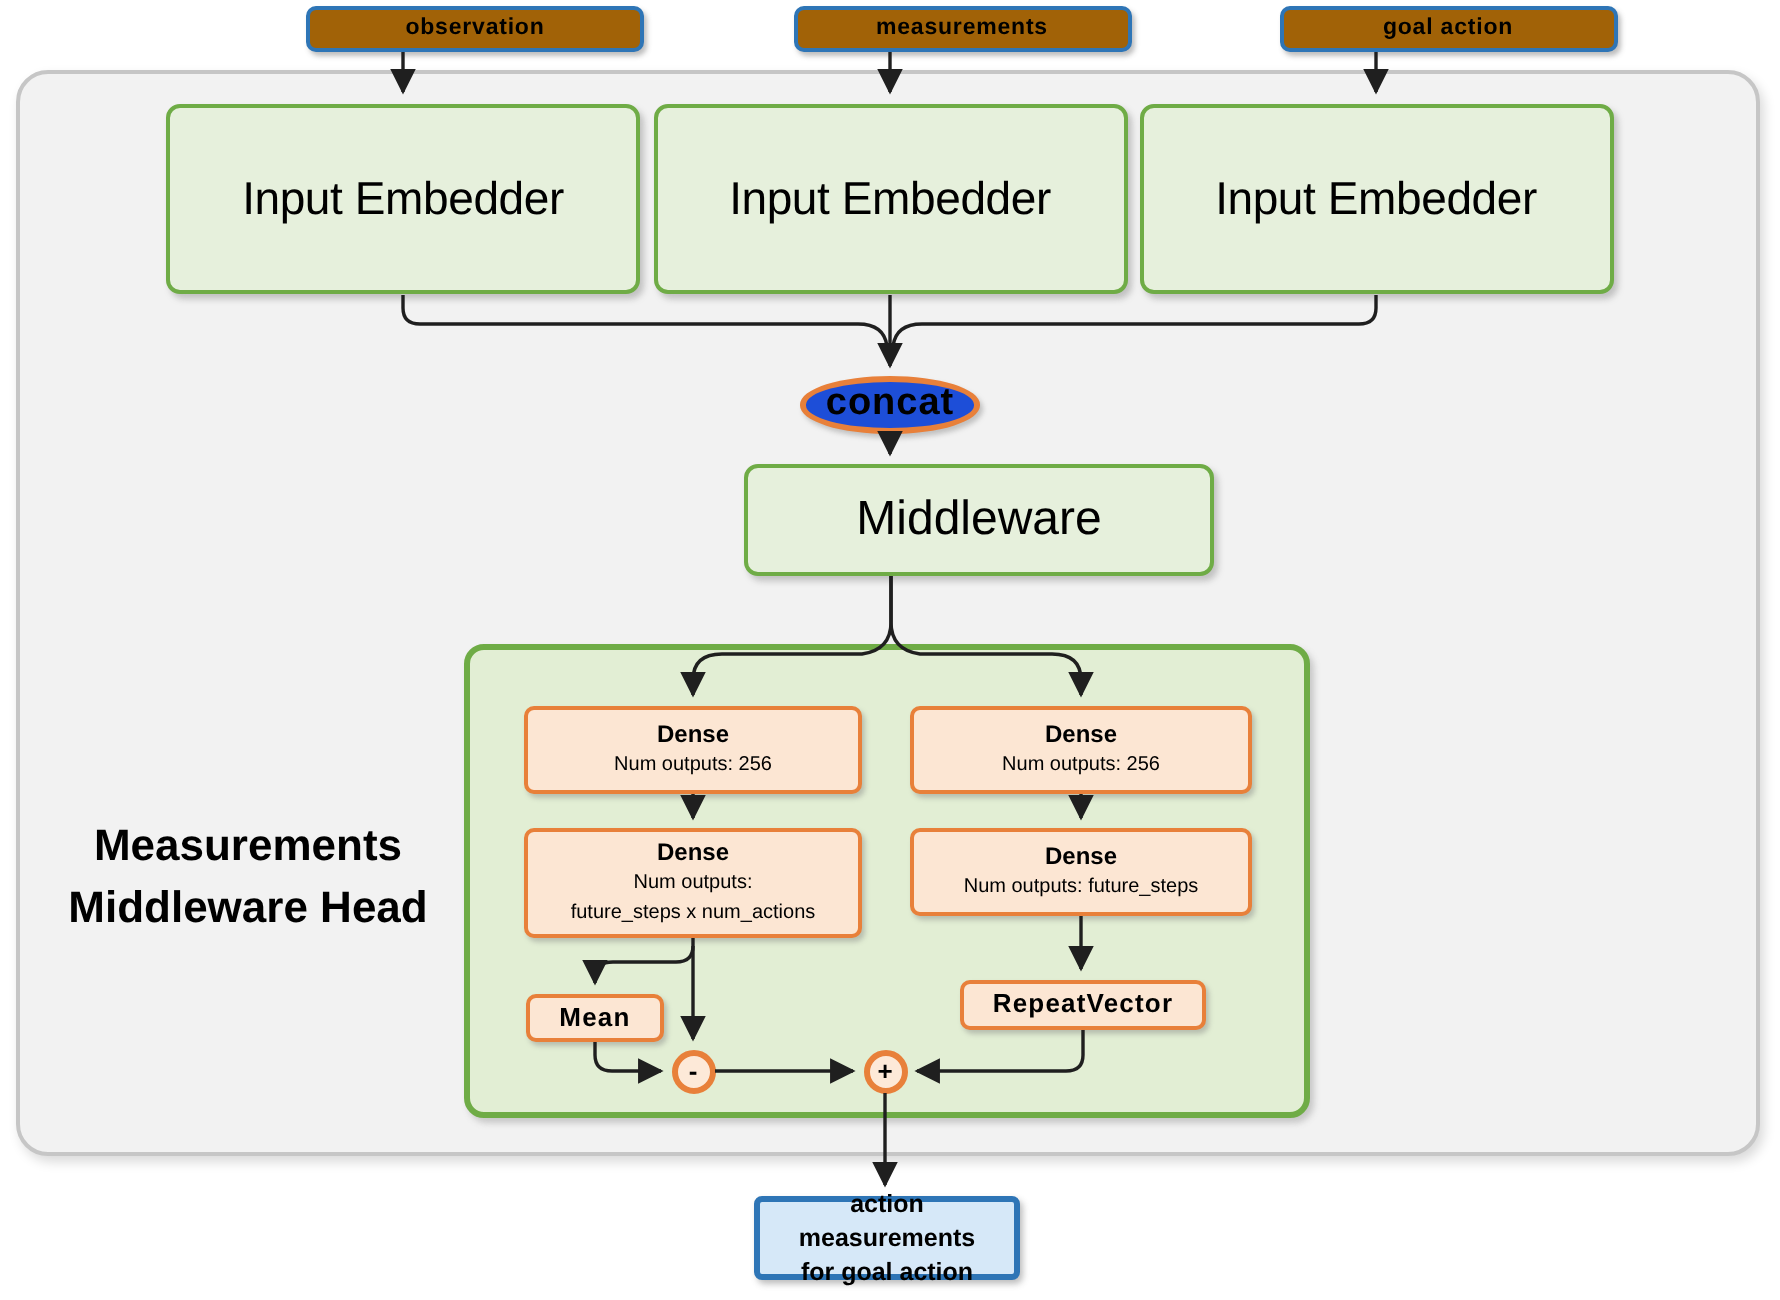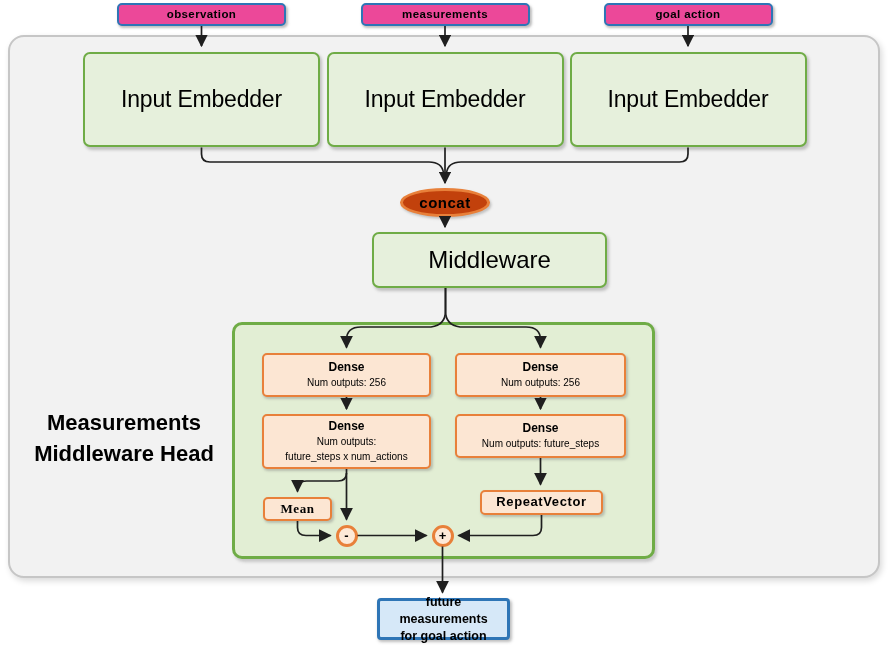--- a/index.html
+++ b/index.html
@@ -8,23 +8,23 @@
     font-family:"Liberation Sans", sans-serif; color:#000;
     background:#ffffff; overflow:hidden;
   }
   .node {
     position:absolute; box-sizing:border-box;
     display:flex; flex-direction:column;
     align-items:center; justify-content:center;
     text-align:center; line-height:1.15;
   }
   .blue {
-    background:#ec4899; border:2.5px solid #2e75b6; border-radius:5px;
+    background:#a16207; border:2.5px solid #2e75b6; border-radius:5px;
     box-shadow:1.5px 2px 2.5px rgba(110,110,110,.45);
-    font-weight:bold; font-size:11.5px; letter-spacing:.4px;
+    font-weight:bold; font-size:11.5px; letter-spacing:.4px;margin-left:36px;
   }
   .blue-big {
     background:#d6e8f8; border:3px solid #2e75b6; border-radius:4px;
     box-shadow:1.5px 2px 3px rgba(110,110,110,.45);
     font-weight:bold; font-size:12.5px; line-height:17px;
   }
   .green {
     background:#e6f0dc; border:2.5px solid #6fac46; border-radius:7px;
     box-shadow:2px 2.5px 3px rgba(120,120,120,.40);
     font-weight:normal;
@@ -39,23 +39,23 @@
   .orange {
     background:#fce6d3; border:2.5px solid #e8803a; border-radius:5px;
     box-shadow:1.5px 2px 2.5px rgba(120,120,120,.40);
     align-items:center;
   }
   .dense-title { font-weight:bold; font-size:12px; line-height:15px; display:block; }
   .dense-line  { font-weight:normal; font-size:10px; line-height:15px; display:block; }
   .small-op { font-weight:bold; font-size:13px; letter-spacing:.6px; }
   .ellipse {
     position:absolute; box-sizing:border-box; border-radius:50%;
-    background:#c2410c; border:3px solid #e8803a;
+    background:#1d4ed8; border:3px solid #e8803a;
     display:flex; align-items:center; justify-content:center;
-    font-weight:bold; font-size:15px; letter-spacing:.5px;
+    font-weight:bold; font-size:19px; letter-spacing:.5px;
     box-shadow:1.5px 2px 2.5px rgba(120,120,120,.4);
   }
   .op-circle {
     position:absolute; box-sizing:border-box; width:22px; height:22px;
     border-radius:50%; background:#fde9d8; border:3px solid #e8803a;
     display:flex; align-items:center; justify-content:center;
     font-weight:bold; font-size:13px; line-height:1;
   }
   .gray-wrap {
     position:absolute; box-sizing:border-box;
@@ -125,37 +125,37 @@
     <span class="dense-title">Dense</span>
     <span class="dense-line">Num outputs:</span>
     <span class="dense-line">future_steps x num_actions</span>
   </div>
 
   <div class="node orange" style="left:455px; top:414px; width:171px; height:44px;">
     <span class="dense-title">Dense</span>
     <span class="dense-line">Num outputs: future_steps</span>
   </div>
 
-  <div class="node orange small-op" style="left:263px; top:497px; width:69px; height:24px;font-family:Liberation Serif, serif;">
+  <div class="node orange small-op" style="left:263px; top:497px; width:69px; height:24px;">
     <span>Mean</span>
   </div>
 
   <div class="node orange small-op" style="left:480px; top:490px; width:123px; height:25px;">
     <span>RepeatVector</span>
   </div>
 
   <div class="op-circle" style="left:335.5px; top:524.5px;">
     <span>-</span>
   </div>
   <div class="op-circle" style="left:431.5px; top:524.5px;">
     <span>+</span>
   </div>
 
   <div class="node blue-big" style="left:377px; top:598px; width:133px; height:42px;">
-    <span>future measurements</span>
+    <span>action measurements</span>
     <span>for goal action</span>
   </div>
 
   <svg class="connectors" width="890" height="650">
     <defs>
       <marker id="ah" viewBox="0 0 10 10" refX="9" refY="5" markerWidth="7.5" markerHeight="7.5" orient="auto-start-reverse">
         <path d="M0 0 L10 5 L0 10 Z" style="fill:#1f1f1f; stroke:none;"></path>
       </marker>
     </defs>
     <path d="M 201.5 26 V 46" marker-end="url(#ah)"></path>

